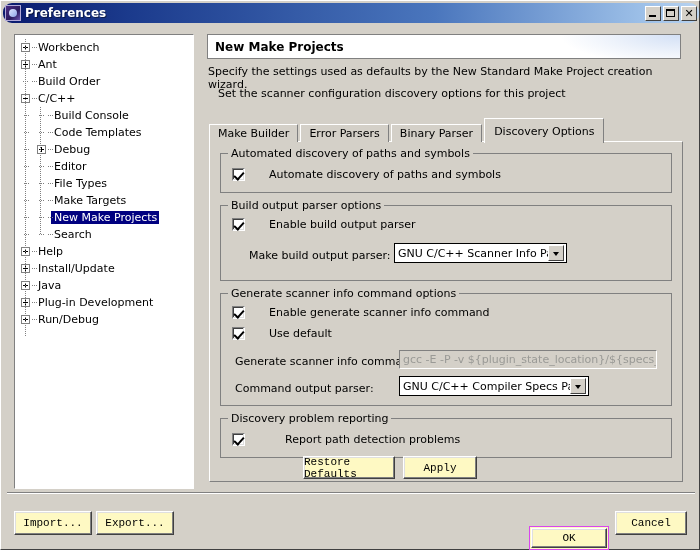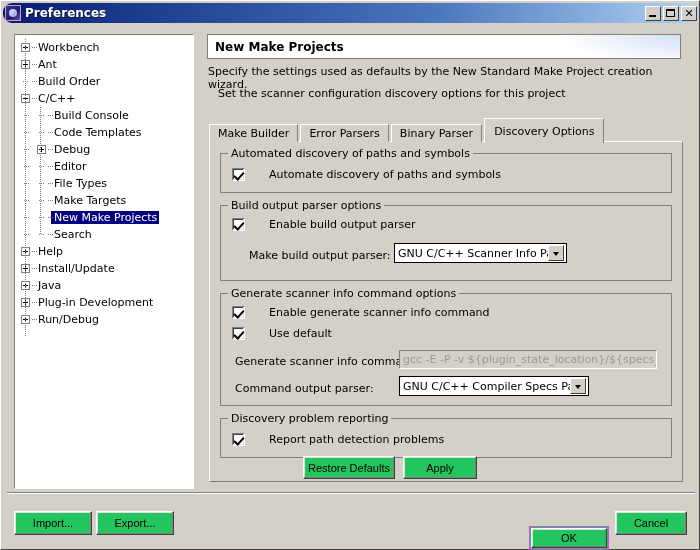--- a/index.html
+++ b/index.html
@@ -224,27 +224,27 @@
     border-right-color: #ffffff; border-bottom-color: #ffffff;
     display: flex; align-items: center;
     overflow: hidden;
   }
   .textfield .tftext {
     padding-left: 3px; font-size: 11px; color: #9a9a96; white-space: nowrap;
   }
 
   
   .btn {
-    background: #22c55e;
+    background: #fef9c3;
     border: 1px solid #ffffff;
     border-right-color: #404040; border-bottom-color: #404040;
     box-shadow: inset -1px -1px 0 #808080, inset 1px 1px 0 #dfdfdf;
     font-size: 11px; color: #000;
     display: flex; align-items: center; justify-content: center;
-    font-family: Liberation Sans, sans-serif;
+    font-family: Liberation Mono, monospace;
   }
   .btn.default {
     border: 1px solid #d946ef;
     box-shadow: none;
     position: relative;
     margin-top: 15px;
   }
   .btn.default .inner {
     position: absolute; left: 1px; top: 1px; right: 1px; bottom: 1px;
     border: 1px solid #ffffff;
@@ -466,21 +466,21 @@
         </div>
         <div class="fldlabel" style="left:14px; top:88px;">Command output parser:</div>
         <div class="combo" style="left:178px; top:82px; width:190px;">
           <span class="ctext">GNU C/C++ Compiler Specs Parser</span>
           <span class="carrow"></span>
         </div>
       </div>
 
       <div class="group" style="left:10px; top:276px; width:452px; height:40px;">
         <div class="gtitle">Discovery problem reporting</div>
-        <div class="cbrow" style="left:11px; top:14px;">
+        <div class="cbrow" style="left:11px; top:14px;gap:16px;">
           <span class="cbox checked"></span>
           <span class="cblabel">Report path detection problems</span>
         </div>
       </div>
 
     </div>
   </div>
 
   <div class="btn" id="btn-restore">
     <span class="lbl">Restore Defaults</span>

